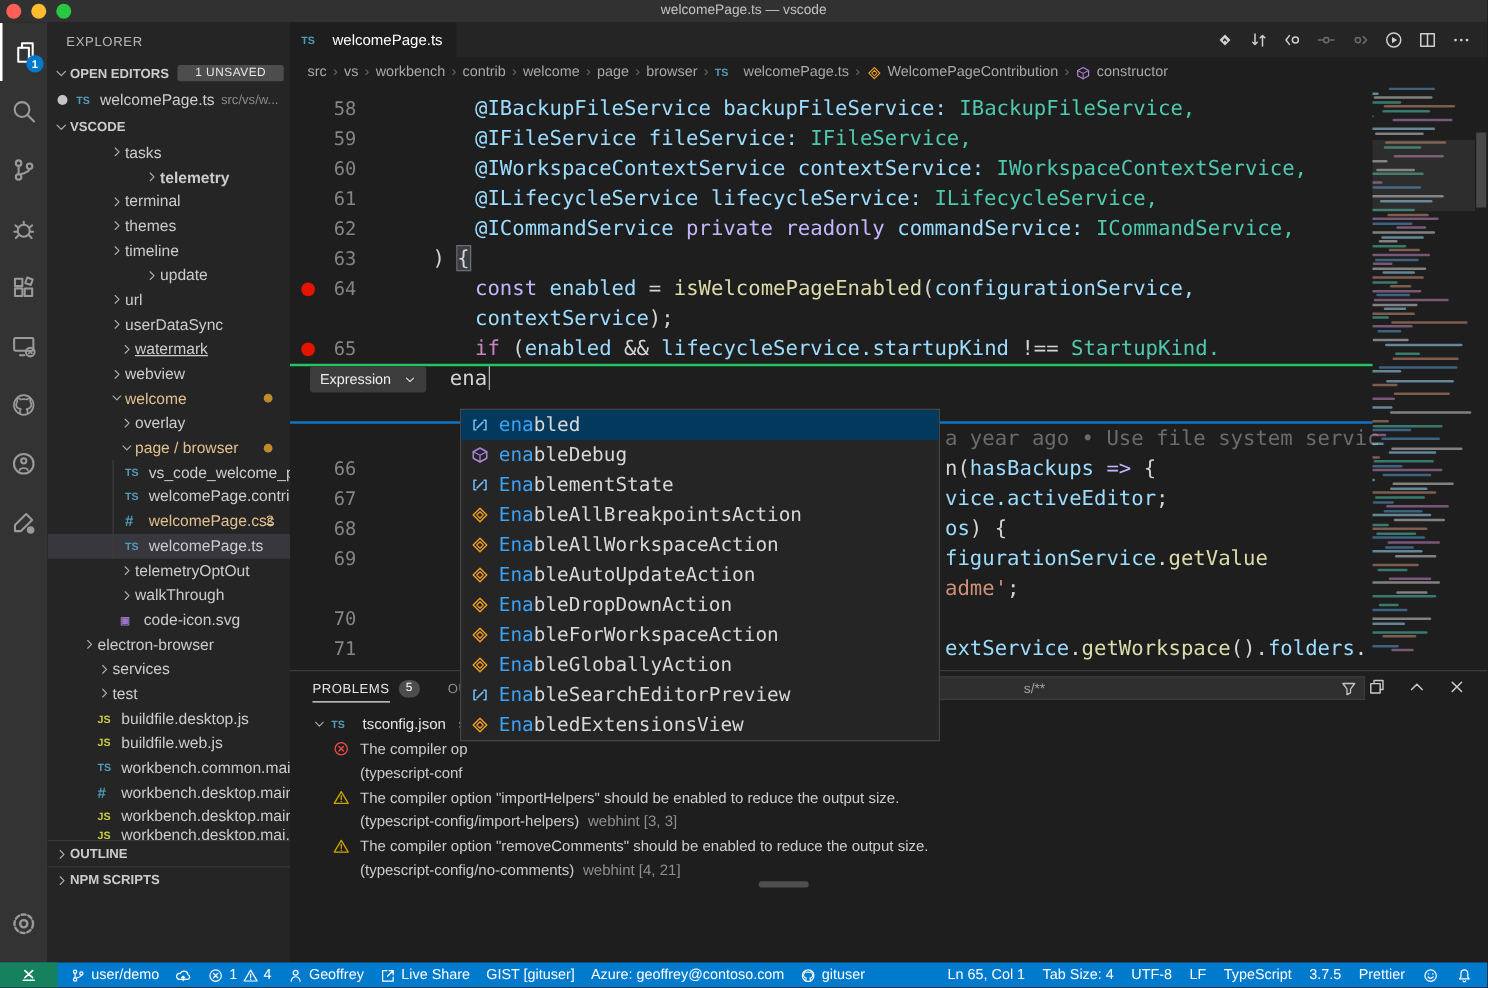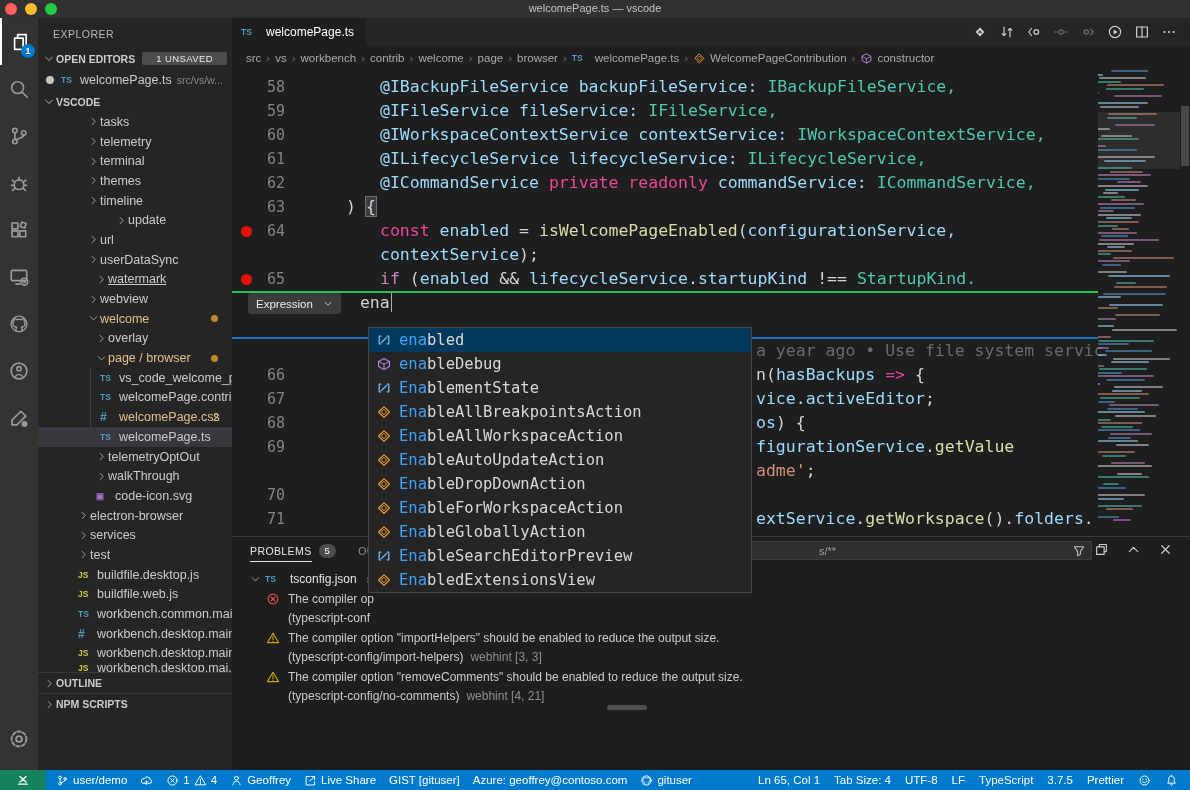--- a/index.html
+++ b/index.html
@@ -54,21 +54,21 @@
   #tab-actions .dim { color:#6d6d6d; }
   #breadcrumbs { height:24px; background:#1e1e1e; display:flex; align-items:center; gap:3px; padding-left:14px; font-size:11.5px; color:#a9a9a9; white-space:nowrap; }
   .bc-sep { color:#6a6a6a; padding:0 2px; }
   .bc-item { display:flex; align-items:center; gap:4px; cursor:pointer; }
 
   #editor { position:absolute; left:0; right:0; top:52px; height:466px; background:#1e1e1e; }
   #code { position:absolute; left:0; top:0; width:866px; padding-top:5px; }
   .crow { height:24px; display:flex; font-family:"DejaVu Sans Mono", monospace; font-size:16.5px; line-height:24px; white-space:pre; }
   .gut { width:80px; flex:none; text-align:right; padding-right:27px; color:#858585; font-size:15px; position:relative; }
   .bp { position:absolute; left:9px; top:7px; width:11px; height:11px; border-radius:50%; background:#e51400; }
-  .tk-kw{color:#ec4899} .tk-ctrl{color:#c586c0} .tk-var{color:#9cdcfe} .tk-type{color:#4ec9b0}
+  .tk-kw{color:#c4b5fd} .tk-ctrl{color:#c586c0} .tk-var{color:#9cdcfe} .tk-type{color:#4ec9b0}
   .tk-fn{color:#dcdcaa} .tk-str{color:#ce9178} .tk-plain{color:#d4d4d4} .tk-gray{color:#6b6b6b}
   .tk-brkt{color:#d4d4d4; outline:1px solid #707070; background:#3a3d41;}
 
   .zone { height:48px; border-top:2px solid #22c55e; border-bottom:2px solid #1073c4; display:flex; align-items:flex-start; padding-left:16px; }
   .expr-pill { background:#3c3c3c; border-radius:3px; height:21px; display:flex; align-items:center; gap:10px; padding:0 8px; font-size:11.5px; color:#ededed; cursor:pointer; }
   .expr-input { margin-left:19px; font-family:"DejaVu Sans Mono", monospace; font-size:16.5px; color:#d4d4d4; display:flex; align-items:center; }
   .caret { width:1.5px; height:19px; background:#aeafad; margin-left:1px; }
 
   #minimap { position:absolute; right:10px; top:0; width:82px; height:462px; overflow:hidden; }
   .mm-line { height:2px; margin-bottom:1.6px; border-radius:1px; }
@@ -244,21 +244,21 @@
   </div>
   <div id="file-tree">
       <div class="tree-row" style="padding-left: 50px;">
         <span class="chev">
           <svg width="11" height="11" viewBox="0 0 16 16" fill="none" stroke="currentColor" stroke-width="1.3" stroke-linecap="round" stroke-linejoin="round">
             <path d="M6 3.5 10.5 8 6 12.5"></path>
           </svg>
         </span>
         <span class="tree-label">tasks</span>
       </div>
-      <div class="tree-row" style="padding-left: 50px;">
+      <div class="tree-row" style="padding-left: 78px; font-weight: bold;">
         <span class="chev">
           <svg width="11" height="11" viewBox="0 0 16 16" fill="none" stroke="currentColor" stroke-width="1.3" stroke-linecap="round" stroke-linejoin="round">
             <path d="M6 3.5 10.5 8 6 12.5"></path>
           </svg>
         </span>
         <span class="tree-label">telemetry</span>
       </div>
       <div class="tree-row" style="padding-left: 50px;">
         <span class="chev">
           <svg width="11" height="11" viewBox="0 0 16 16" fill="none" stroke="currentColor" stroke-width="1.3" stroke-linecap="round" stroke-linejoin="round">
@@ -383,21 +383,21 @@
           <svg width="11" height="11" viewBox="0 0 16 16" fill="none" stroke="currentColor" stroke-width="1.3" stroke-linecap="round" stroke-linejoin="round">
             <path d="M6 3.5 10.5 8 6 12.5"></path>
           </svg>
         </span>
         <span class="tree-label">walkThrough</span>
       </div>
       <div class="tree-row" style="padding-left: 58px;">
         <span class="file-badge svg-b">▣</span>
         <span class="tree-label">code-icon.svg</span>
       </div>
-      <div class="tree-row" style="padding-left: 40px;">
+      <div class="tree-row" style="padding-left: 28px;">
         <span class="chev">
           <svg width="11" height="11" viewBox="0 0 16 16" fill="none" stroke="currentColor" stroke-width="1.3" stroke-linecap="round" stroke-linejoin="round">
             <path d="M6 3.5 10.5 8 6 12.5"></path>
           </svg>
         </span>
         <span class="tree-label">electron-browser</span>
       </div>
       <div class="tree-row" style="padding-left: 40px;">
         <span class="chev">
           <svg width="11" height="11" viewBox="0 0 16 16" fill="none" stroke="currentColor" stroke-width="1.3" stroke-linecap="round" stroke-linejoin="round">

